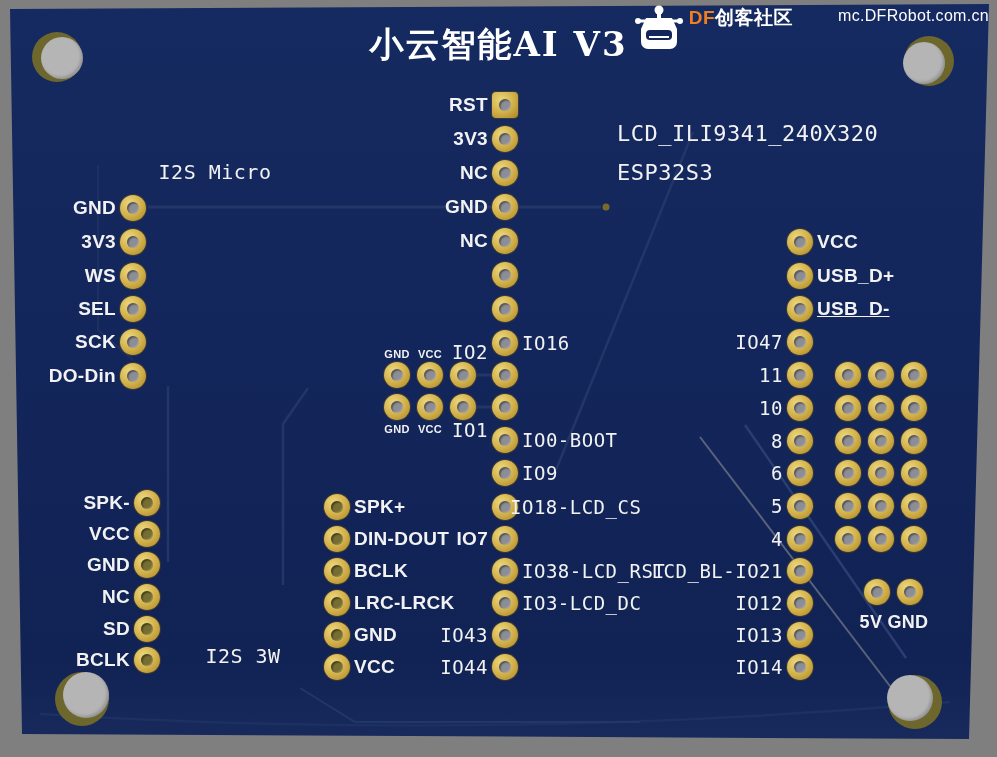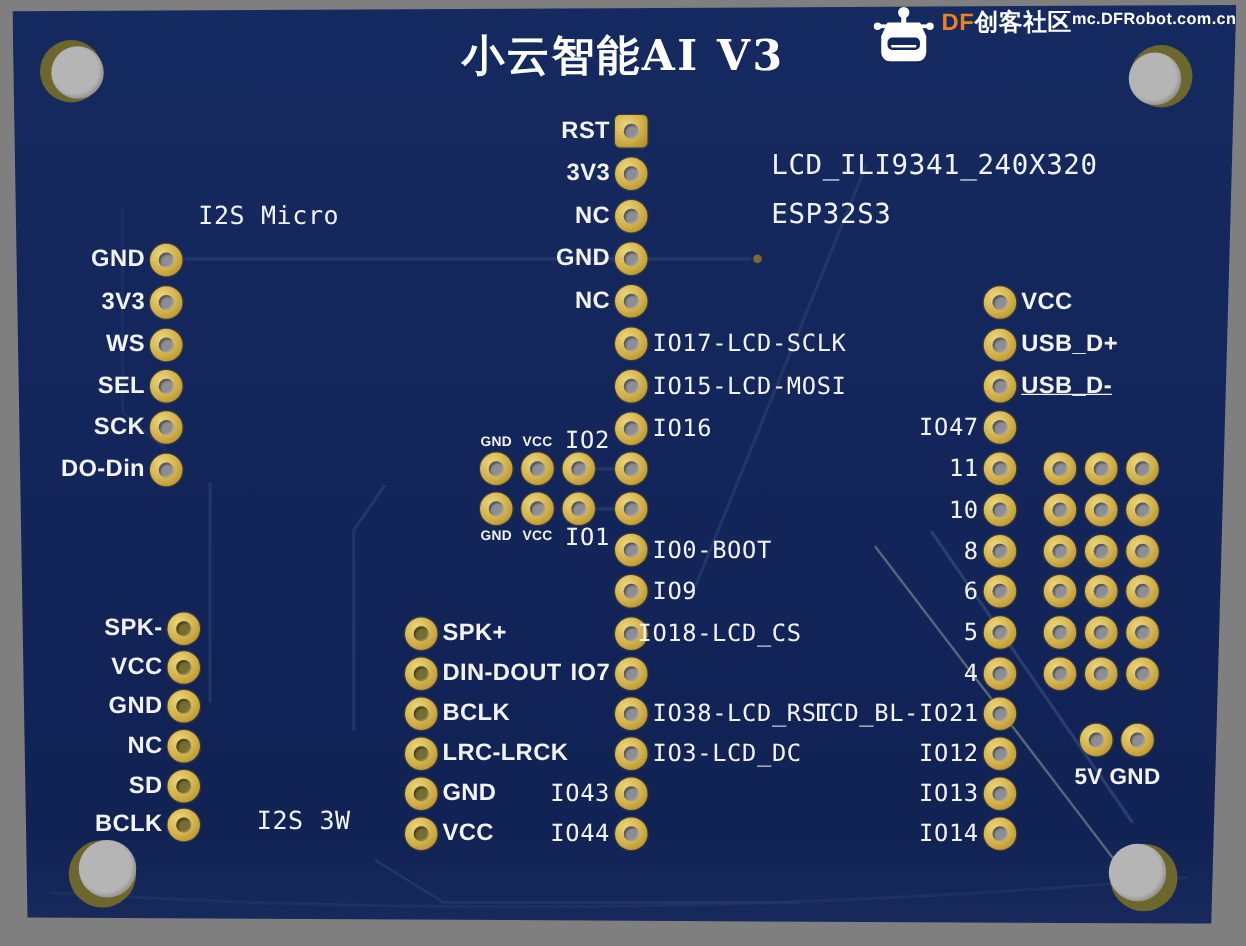--- a/index.html
+++ b/index.html
@@ -23,22 +23,22 @@
   .lbl,.ann{position:absolute;color:#F2F2F2;white-space:nowrap;transform:translateY(-50%);}
   .f-b{font-family:"Liberation Sans",sans-serif;font-weight:bold;font-size:19px;letter-spacing:.3px;}
   .f-s{font-family:"DejaVu Sans Mono",monospace;font-weight:normal;font-size:19px;letter-spacing:.5px;}
   .mhole{position:absolute;border-radius:50%;background:#6E672D;}
   .mhole-in{position:absolute;border-radius:50%;background:#B5B5B5;
             box-shadow:inset -2px -2px 3px rgba(0,0,0,.18);}
   .wm{position:absolute;top:5px;right:8px;display:flex;align-items:flex-start;gap:5px;}
   .wm-col{display:flex;flex-direction:row;align-items:flex-start;}
   .wm-brand{font-family:"Liberation Sans",sans-serif;font-weight:bold;font-size:19px;color:#FFFFFF;letter-spacing:.5px;}
   .wm-brand .df{color:#F07F1F;}
-  .wm-url{font-family:"Liberation Sans",sans-serif;font-weight:bold;font-size:13px;color:#FFFFFF;
-          letter-spacing:.3px;margin-top:2px;}
+  .wm-url{font-family:"Liberation Sans",sans-serif;font-weight:normal;font-size:16px;color:#FFFFFF;
+          letter-spacing:.3px;margin-top:2px;margin-left:45px;}
 </style>
 </head>
 <body>
 
 <div id="screen">
   <div id="board">
     <svg id="traces" width="997" height="757" viewBox="0 0 997 757">
       <path d="M148 207 H601" stroke="#223768" stroke-width="3" fill="none"></path>
       <circle cx="606" cy="207" r="3.5" fill="#7A6B2A"></circle>
       <path d="M463 375 H505" stroke="#223768" stroke-width="3" fill="none"></path>
@@ -142,25 +142,23 @@
         <div class="hole"></div>
       </div>
       <div class="lbl f-b" style="top: 207px; right: 509px; text-align: right;">GND</div>
       <div class="pad" style="left: 492px; top: 228px;">
         <div class="hole"></div>
       </div>
       <div class="lbl f-b" style="top: 241px; right: 509px; text-align: right;">NC</div>
       <div class="pad" style="left: 492px; top: 262px;">
         <div class="hole"></div>
       </div>
-      <div class="lbl f-s" style="top: 275px; left: 522px;">IO17-LCD-SCLK</div>
       <div class="pad" style="left: 492px; top: 296px;">
         <div class="hole"></div>
       </div>
-      <div class="lbl f-s" style="top: 309px; left: 522px;">IO15-LCD-MOSI</div>
       <div class="pad" style="left: 492px; top: 330px;">
         <div class="hole"></div>
       </div>
       <div class="lbl f-s" style="top: 343px; left: 522px;">IO16</div>
       <div class="pad" style="left: 492px; top: 362px;">
         <div class="hole"></div>
       </div>
       <div class="pad" style="left: 492px; top: 394px;">
         <div class="hole"></div>
       </div>

